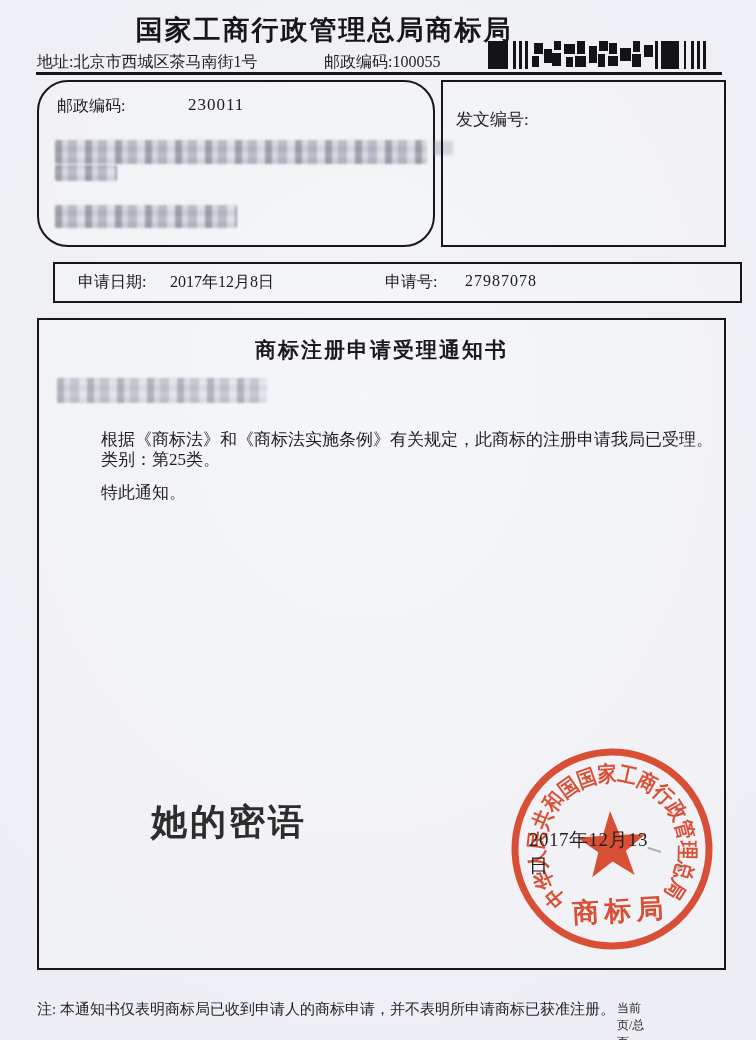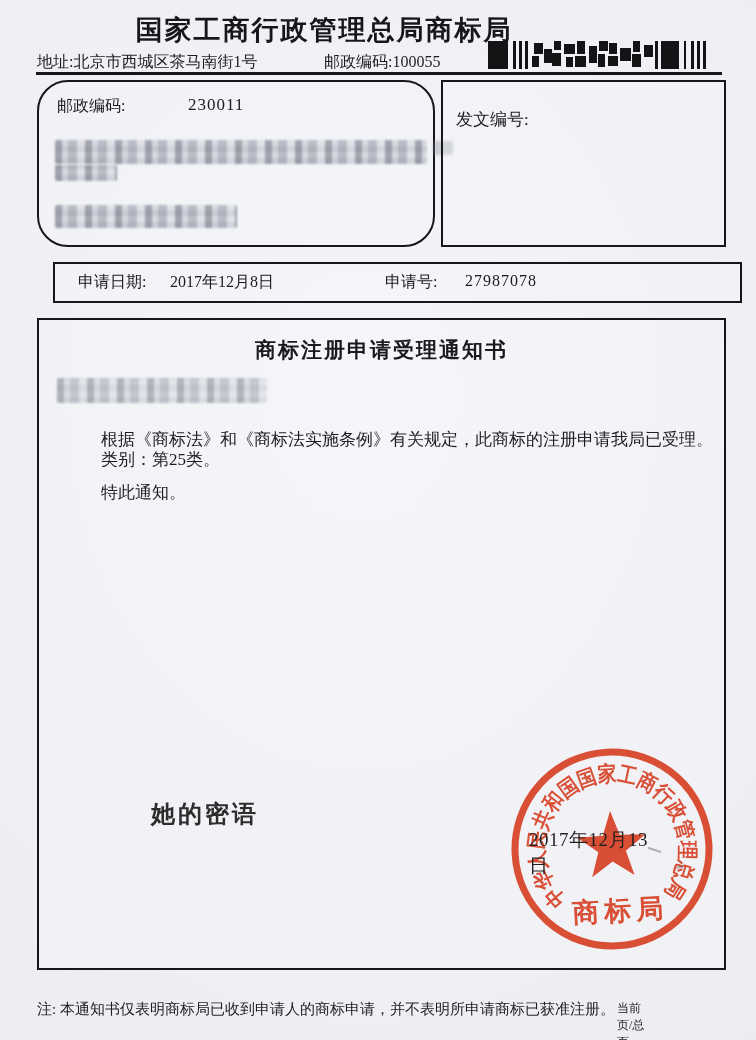--- a/index.html
+++ b/index.html
@@ -32,21 +32,21 @@
   .mosaic{
     background:
       repeating-linear-gradient(90deg, rgba(95,100,115,.50) 0 7px, rgba(175,178,190,.28) 7px 13px, rgba(125,130,145,.42) 13px 22px, rgba(205,207,216,.22) 22px 30px),
       repeating-linear-gradient(0deg, rgba(140,145,160,.30) 0 6px, rgba(195,197,208,.26) 6px 12px);
     filter:blur(1.3px);
     border-radius:2px;
   }
   .mosaic.light{opacity:.8;}
   .trademark{
     font-family:Liberation Serif, serif;
-    font-size:24px;font-weight:800;letter-spacing:3px;color:#2e2c2d;
+    font-size:36px;font-weight:800;letter-spacing:3px;color:#2e2c2d;
   }
   .stamp-wrap{left:505px;top:742px;width:214px;height:214px;transform:rotate(-3deg);opacity:.94;}
   .stamp-wrap svg{display:block;width:214px;height:214px;}
   .stamp-ring-text{font-family:"Liberation Serif","DejaVu Serif",serif;font-weight:bold;font-size:21.5px;}
   .stamp-org-text{font-family:"Liberation Serif","DejaVu Serif",serif;font-weight:bold;font-size:27px;letter-spacing:5px;}
   .stamp-date{left:529px;top:827px;font-size:19px;letter-spacing:.5px;color:#221f1e;z-index:1;}
   .agency{left:37px;top:971px;font-size:16.5px;font-weight:600;color:#19191d;}
   .footnote{left:37px;top:1000px;font-size:15px;color:#1d1d21;}
   .page-ind{left:617px;top:1000px;font-size:12px;color:#1d1d21;}
   .barcode{left:488px;top:41px;width:230px;height:28px;}

